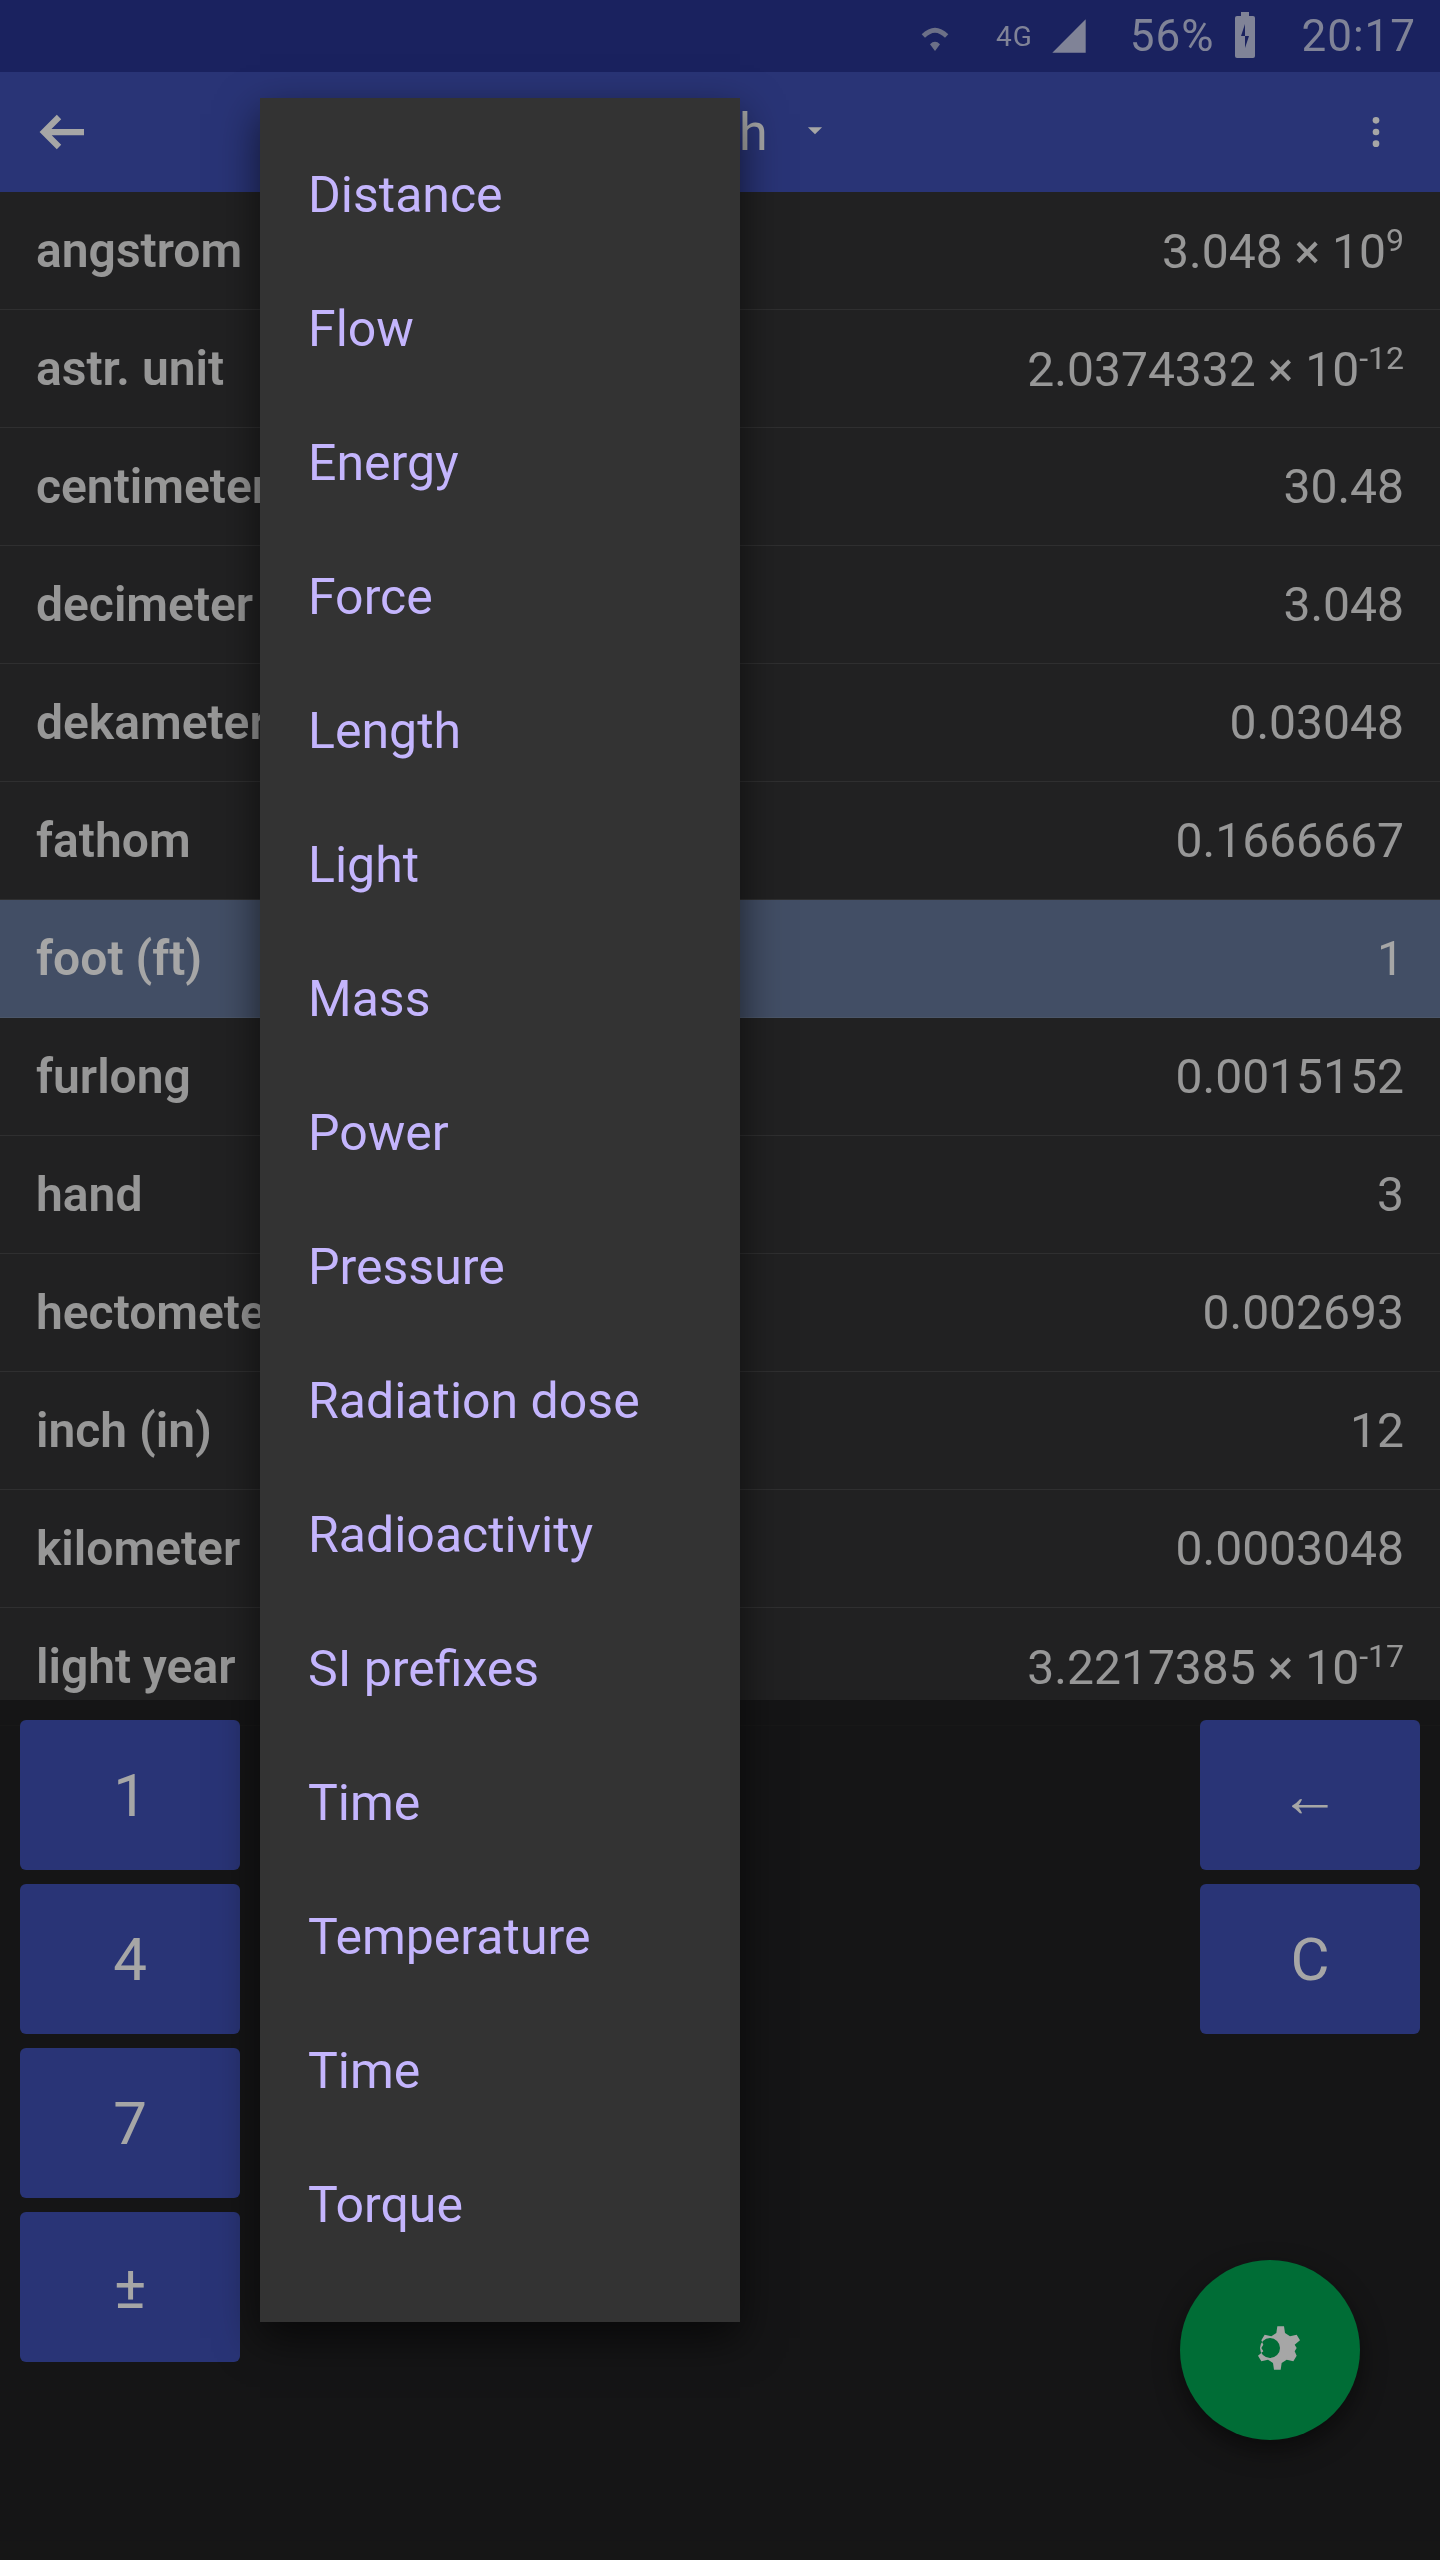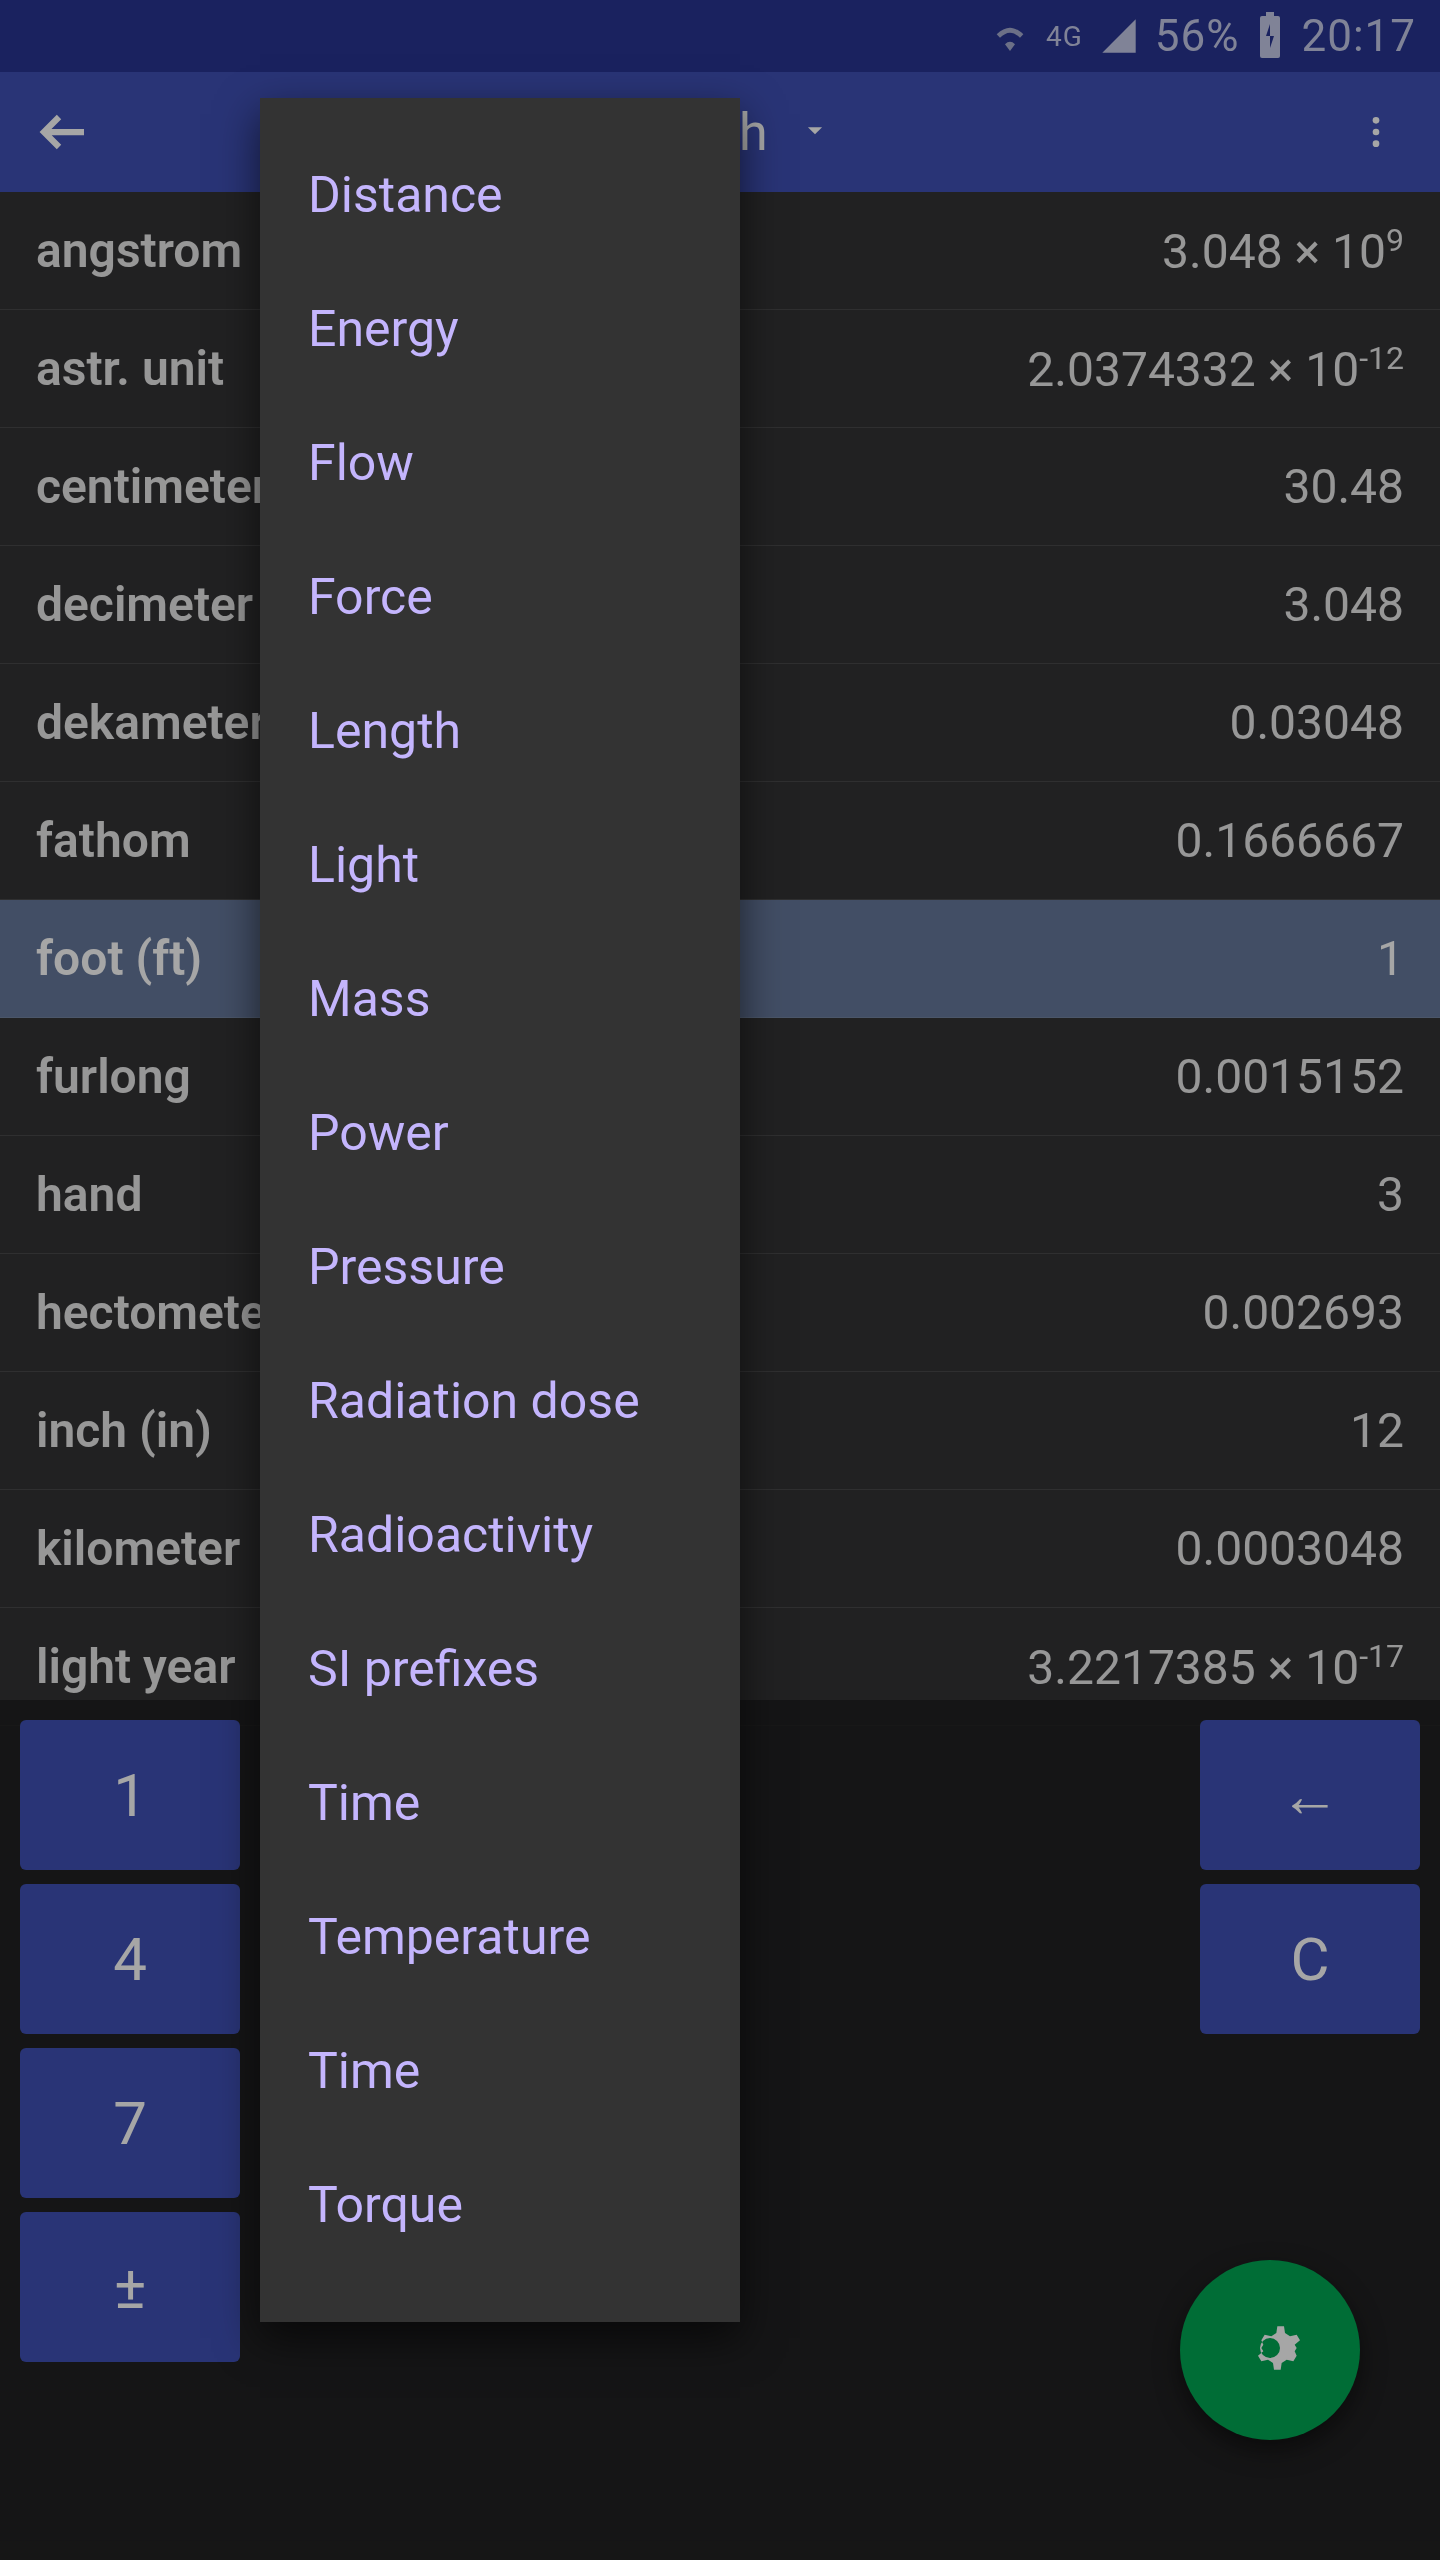--- a/index.html
+++ b/index.html
@@ -16,21 +16,21 @@
     height: 72px;
     background: #283593;
     display: flex;
     justify-content: flex-end;
     align-items: center;
     padding-right: 24px;
     color: #c5cae9;
     font-size: 44px;
     gap: 16px;
   }
-  .status-bar .stat-txt { letter-spacing: 1px; }
+  .status-bar .stat-txt { letter-spacing: 1px; margin-left: 25px; }
   .status-bar .icon { display: inline-flex; align-items: center; }
 
   
   .app-bar {
     height: 120px;
     background: #3f51b5;
     display: flex;
     align-items: center;
     padding: 0 24px;
     color: #fff;
@@ -260,22 +260,22 @@
     <svg width="80" height="80" viewBox="0 0 24 24" fill="#fff">
         <path d="M19.4 13l.6-1-.6-1 1.6-1.3-1-1.7-2 .5-1.5-1-.3-2h-2l-.3 2-1.5 1-2-.5-1 1.7L10 11l-.6 1 .6 1-1.6 1.3 1 1.7 2-.5 1.5 1 .3 2h2l.3-2 1.5-1 2 .5 1-1.7L19.4 13zM12 15a3 3 0 1 1 0-6 3 3 0 0 1 0 6z"></path>
       </svg>
   </span>
 </div>
 
 <div class="scrim"></div>
 
 <div class="dropdown-menu" id="dropdown-menu">
     <div class="menu-item">Distance</div>
+    <div class="menu-item">Flow</div>
     <div class="menu-item">Energy</div>
-    <div class="menu-item">Flow</div>
     <div class="menu-item">Force</div>
     <div class="menu-item">Length</div>
     <div class="menu-item">Light</div>
     <div class="menu-item">Mass</div>
     <div class="menu-item">Power</div>
     <div class="menu-item">Pressure</div>
     <div class="menu-item">Radiation dose</div>
     <div class="menu-item">Radioactivity</div>
     <div class="menu-item">SI prefixes</div>
     <div class="menu-item">Time</div>

